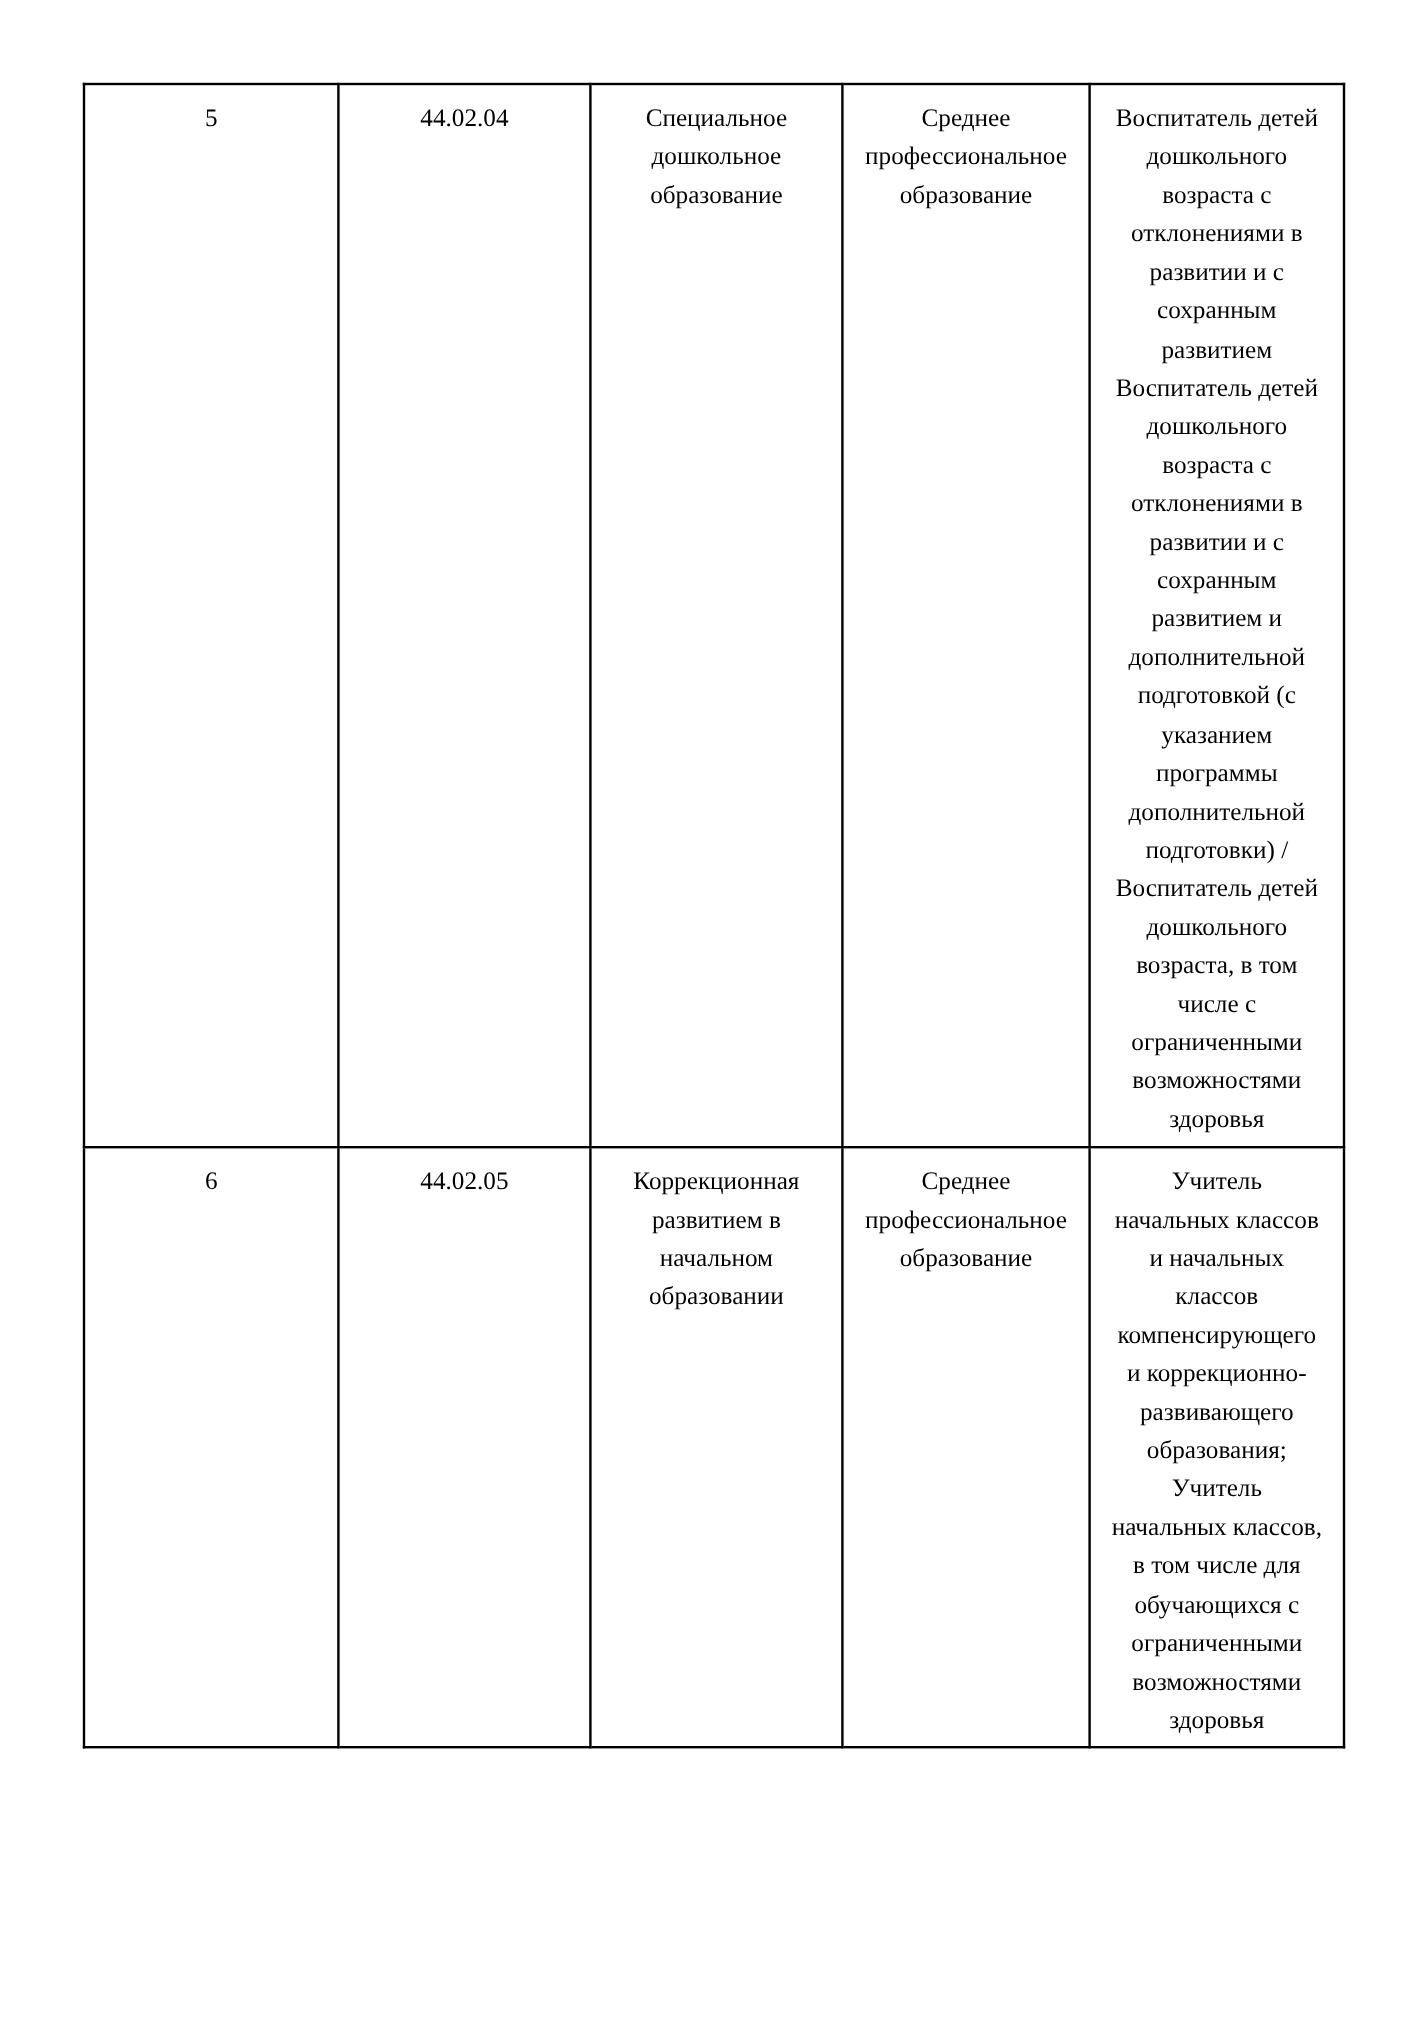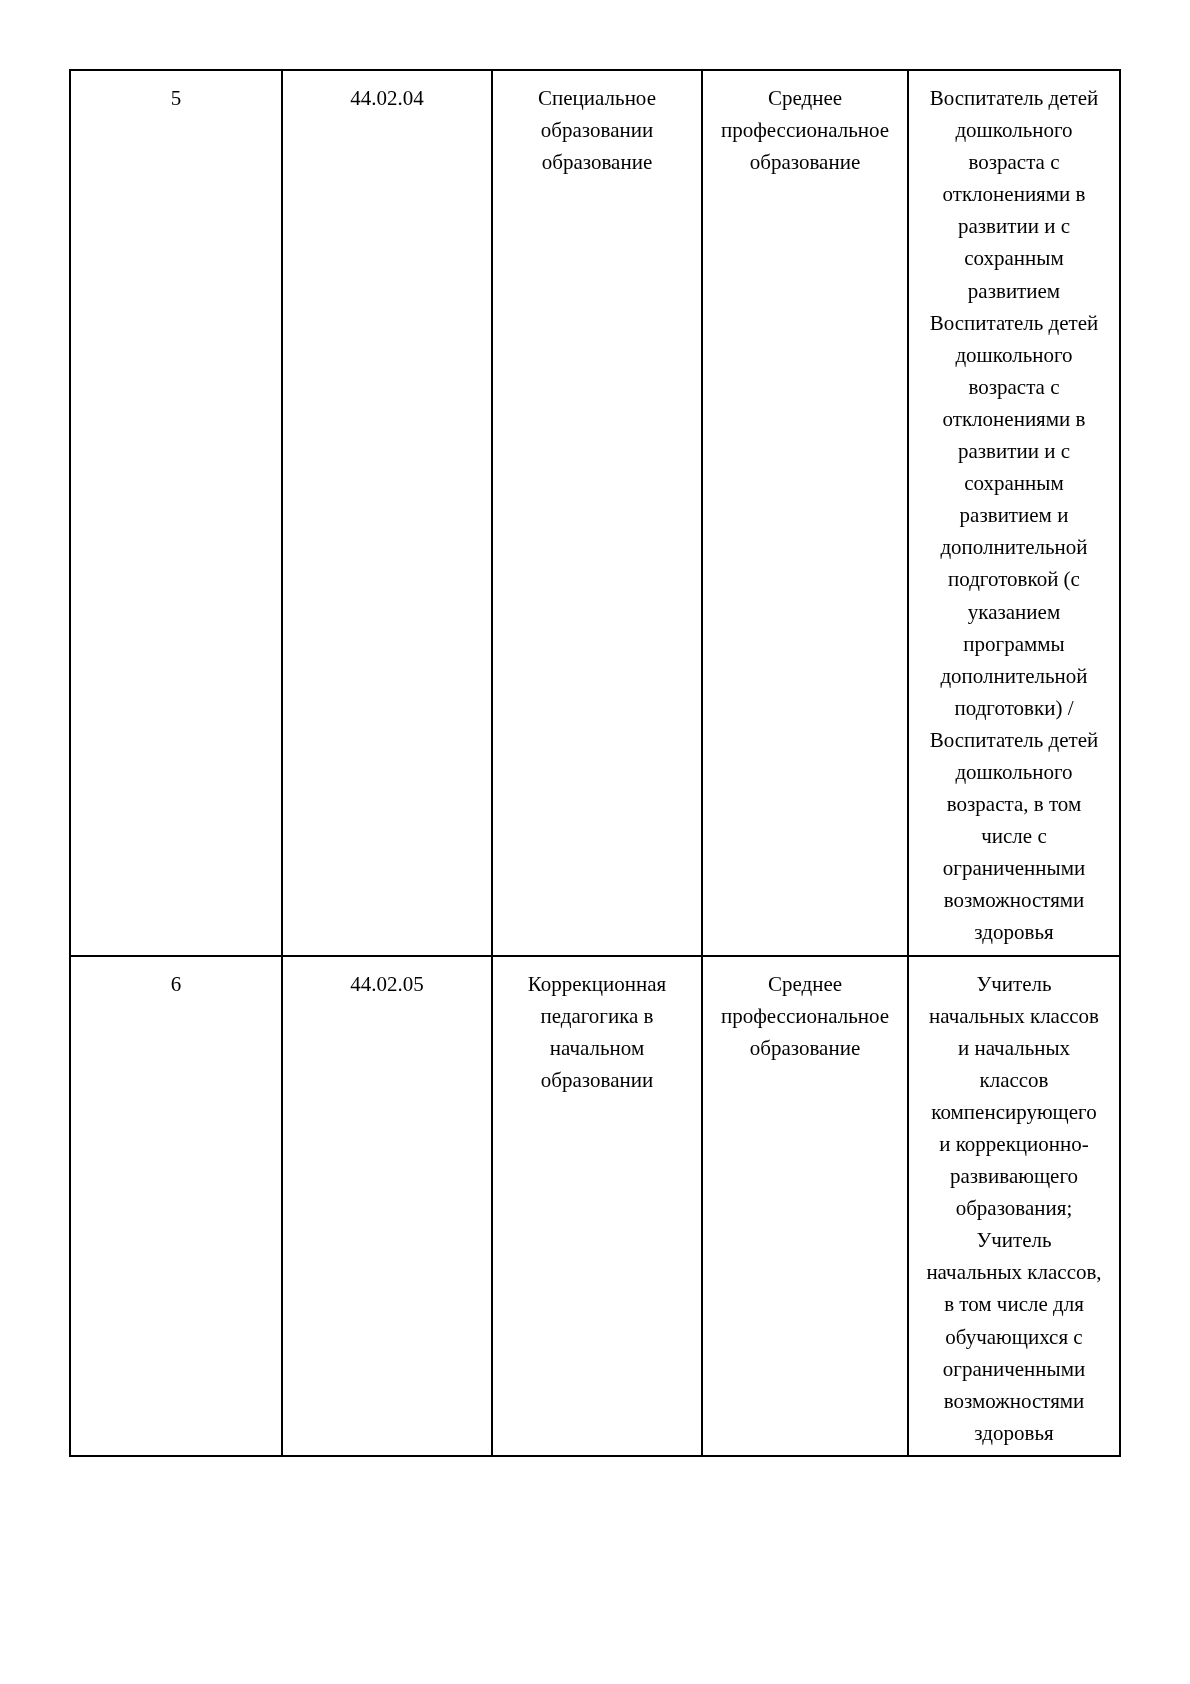--- a/index.html
+++ b/index.html
@@ -51,21 +51,21 @@
       <col class="c-code">
       <col class="c-specialty">
       <col class="c-level">
       <col class="c-qual">
     </colgroup>
     <tbody>
       <tr class="row-5">
         <td>5</td>
         <td>44.02.04</td>
         <td>Специальное
-образовании
+дошкольное
 образование</td>
         <td>Среднее
 профессиональное
 образование</td>
         <td>Воспитатель детей
 дошкольного
 возраста с
 отклонениями в
 развитии и с
 сохранным
@@ -88,21 +88,21 @@
 возраста, в том
 числе с
 ограниченными
 возможностями
 здоровья</td>
       </tr>
       <tr class="row-6">
         <td>6</td>
         <td>44.02.05</td>
         <td>Коррекционная
-педагогика в
+развитием в
 начальном
 образовании</td>
         <td>Среднее
 профессиональное
 образование</td>
         <td>Учитель
 начальных классов
 и начальных
 классов
 компенсирующего

